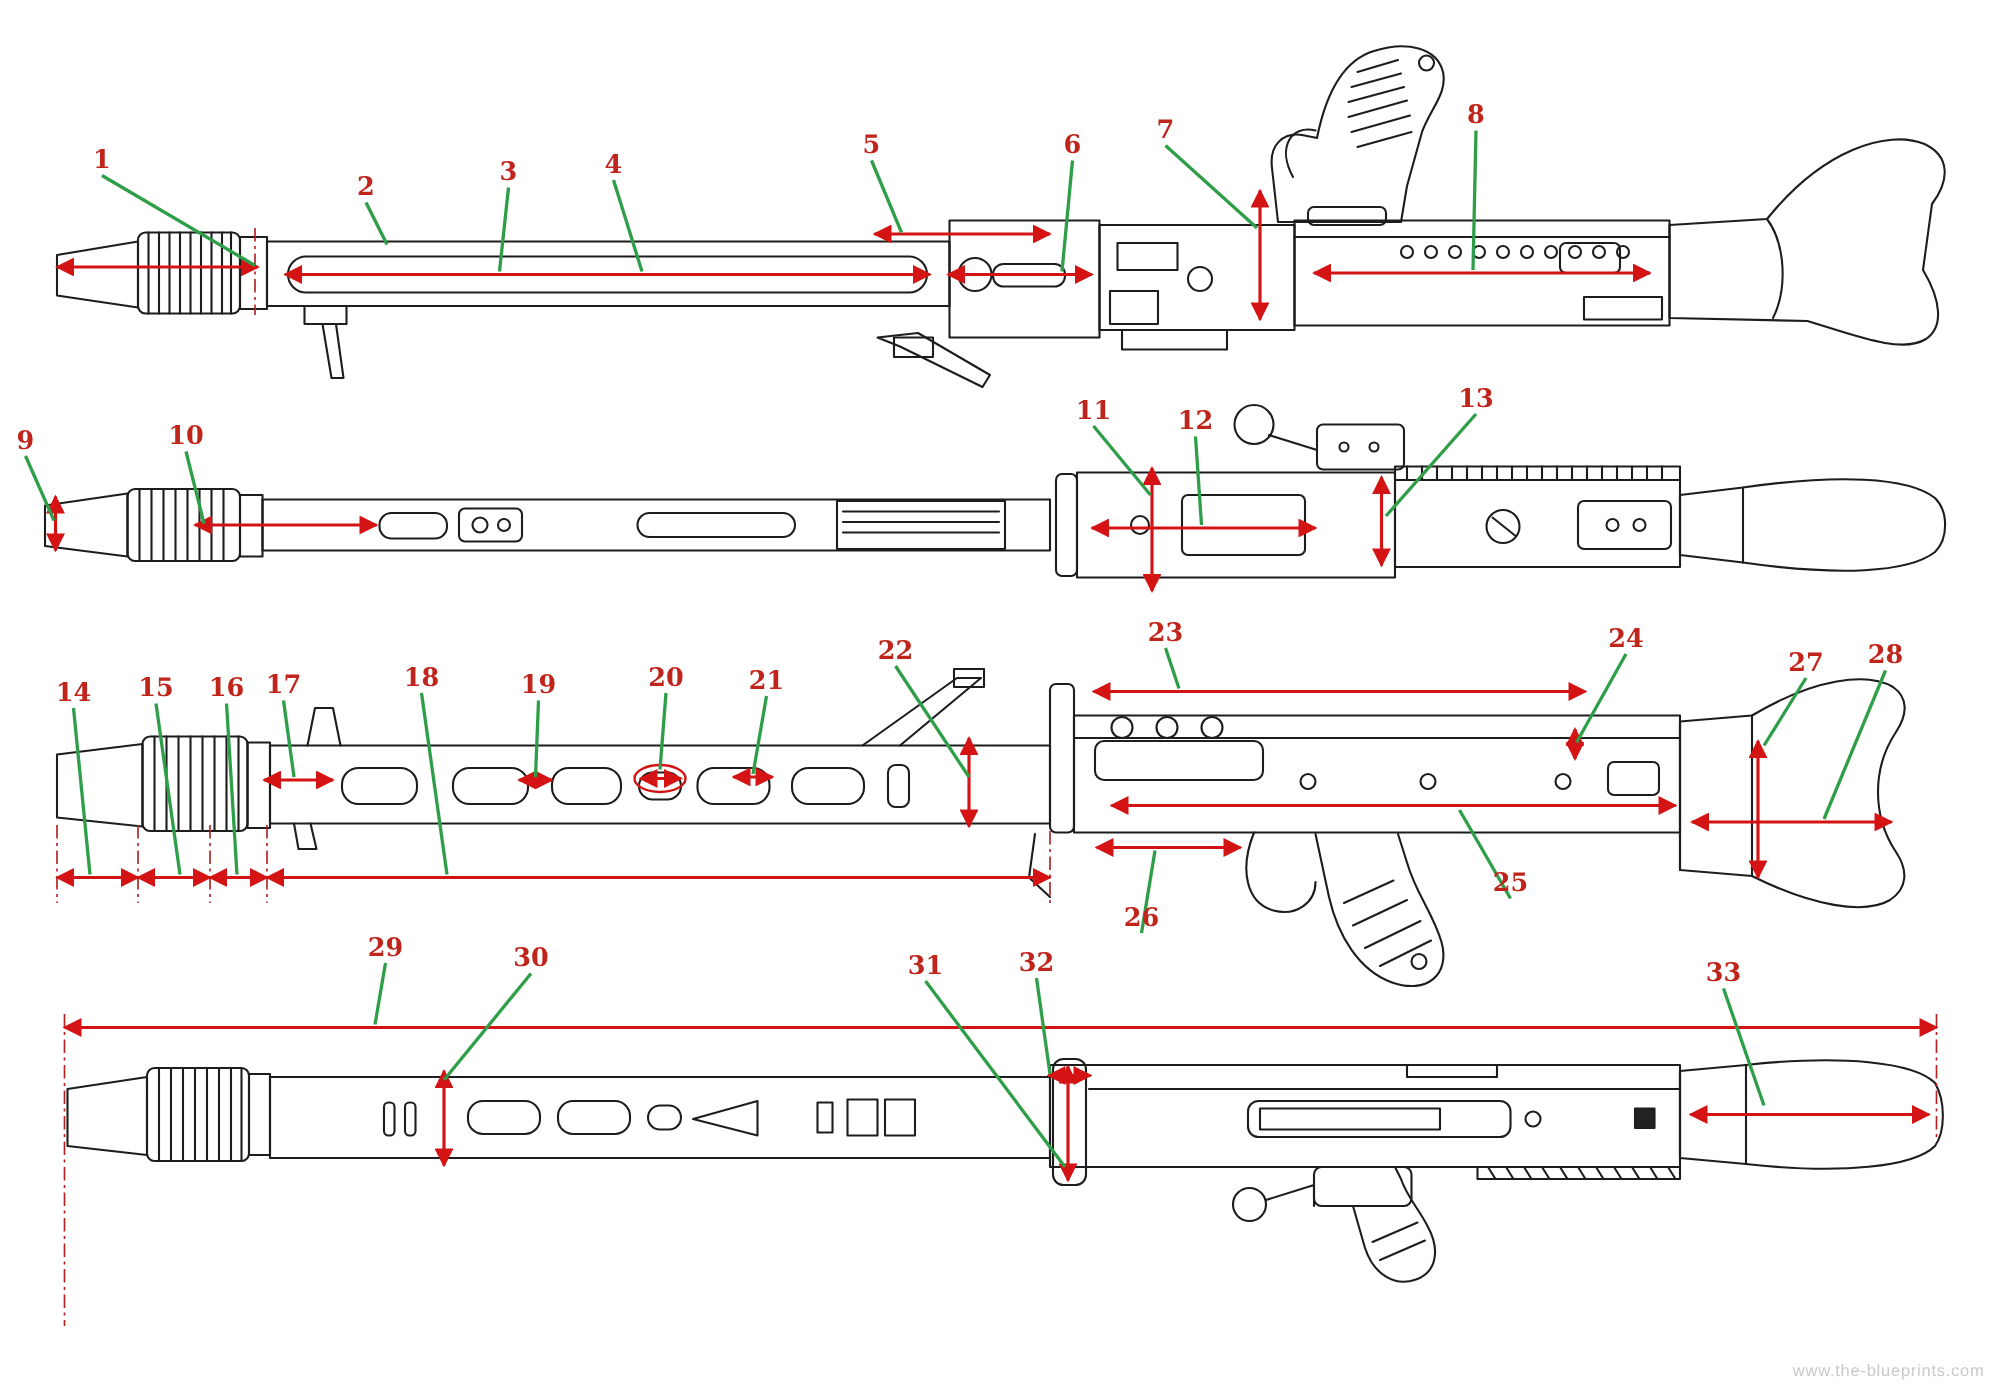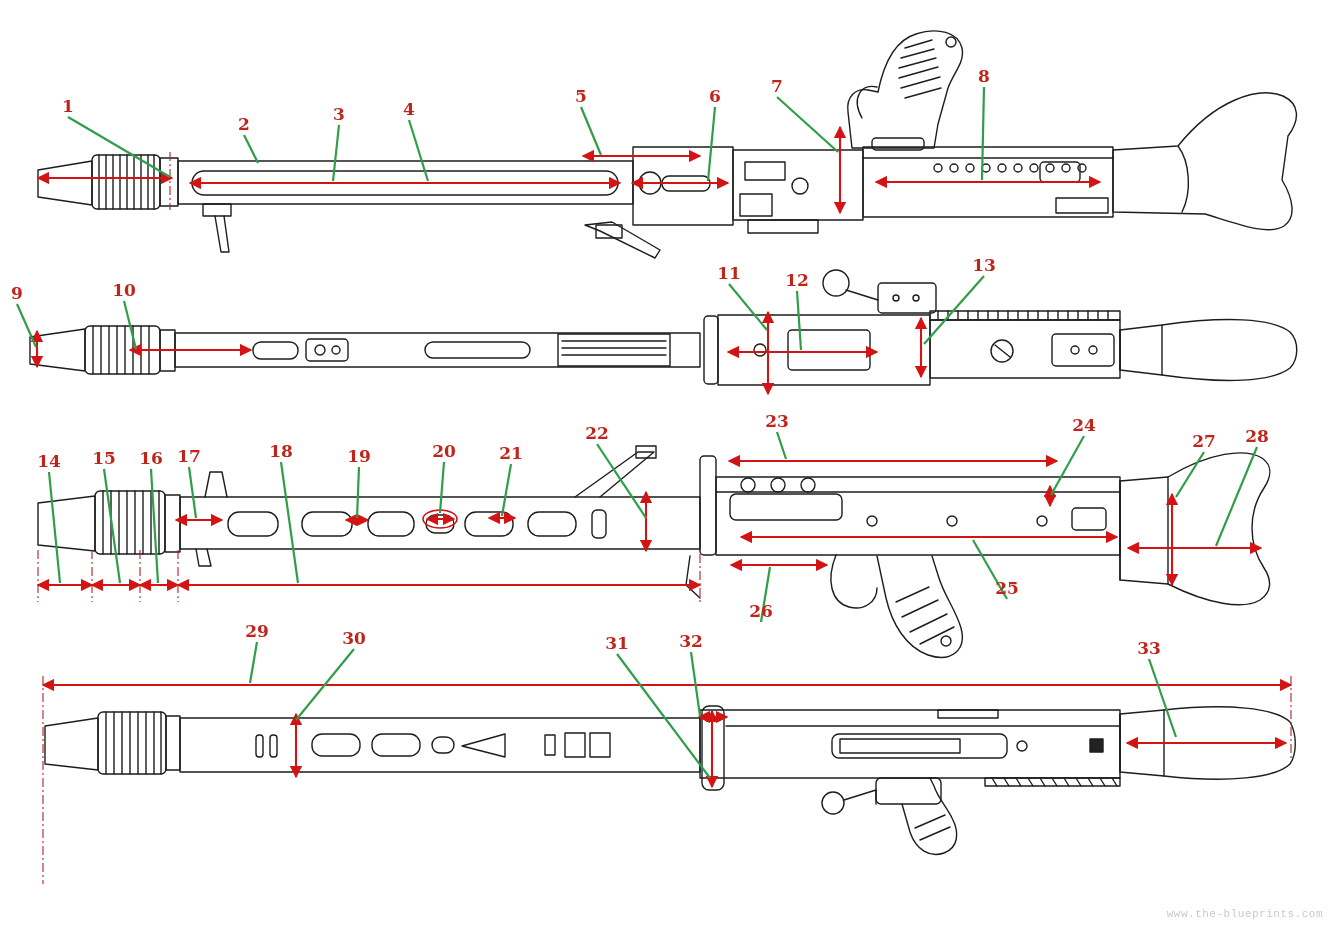--- a/index.html
+++ b/index.html
@@ -18,21 +18,21 @@
   .hl{stroke:#d41414;stroke-width:1.6;fill:none;}
   .callout-num{
     fill:#c0251c;
     font-family:"DejaVu Serif",serif;
     font-size:17px;font-weight:bold;
     text-anchor:middle;
   }
   .watermark{
     position:absolute;right:8px;bottom:6px;
     color:#c9c9c9;font-size:11px;letter-spacing:.5px;
-    font-family:Liberation Mono, monospace;
+    font-family:Liberation Sans, sans-serif;
   }
 </style>
 </head>
 <body>
 
 <div class="canvas">
 
   <svg width="1331" height="926" viewBox="0 0 1331 926">
 
     <defs>

